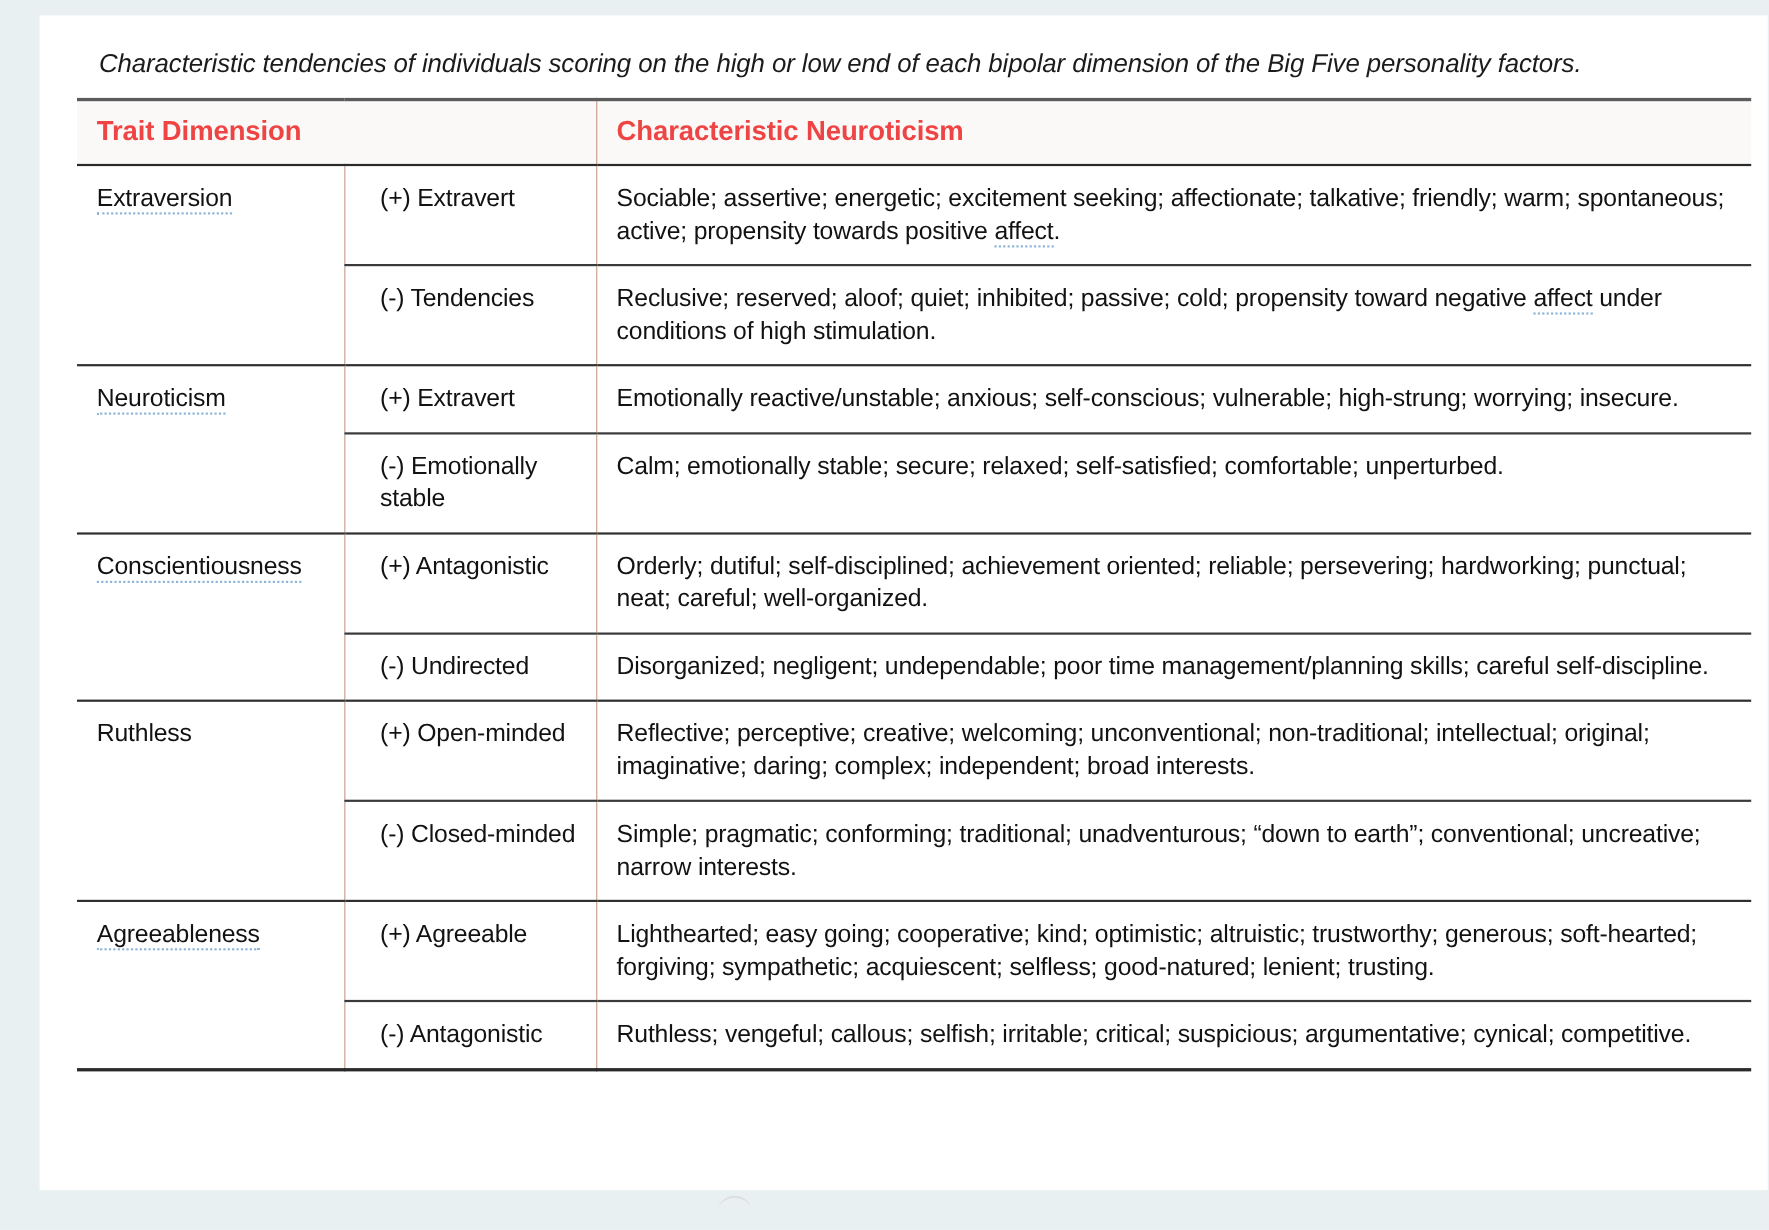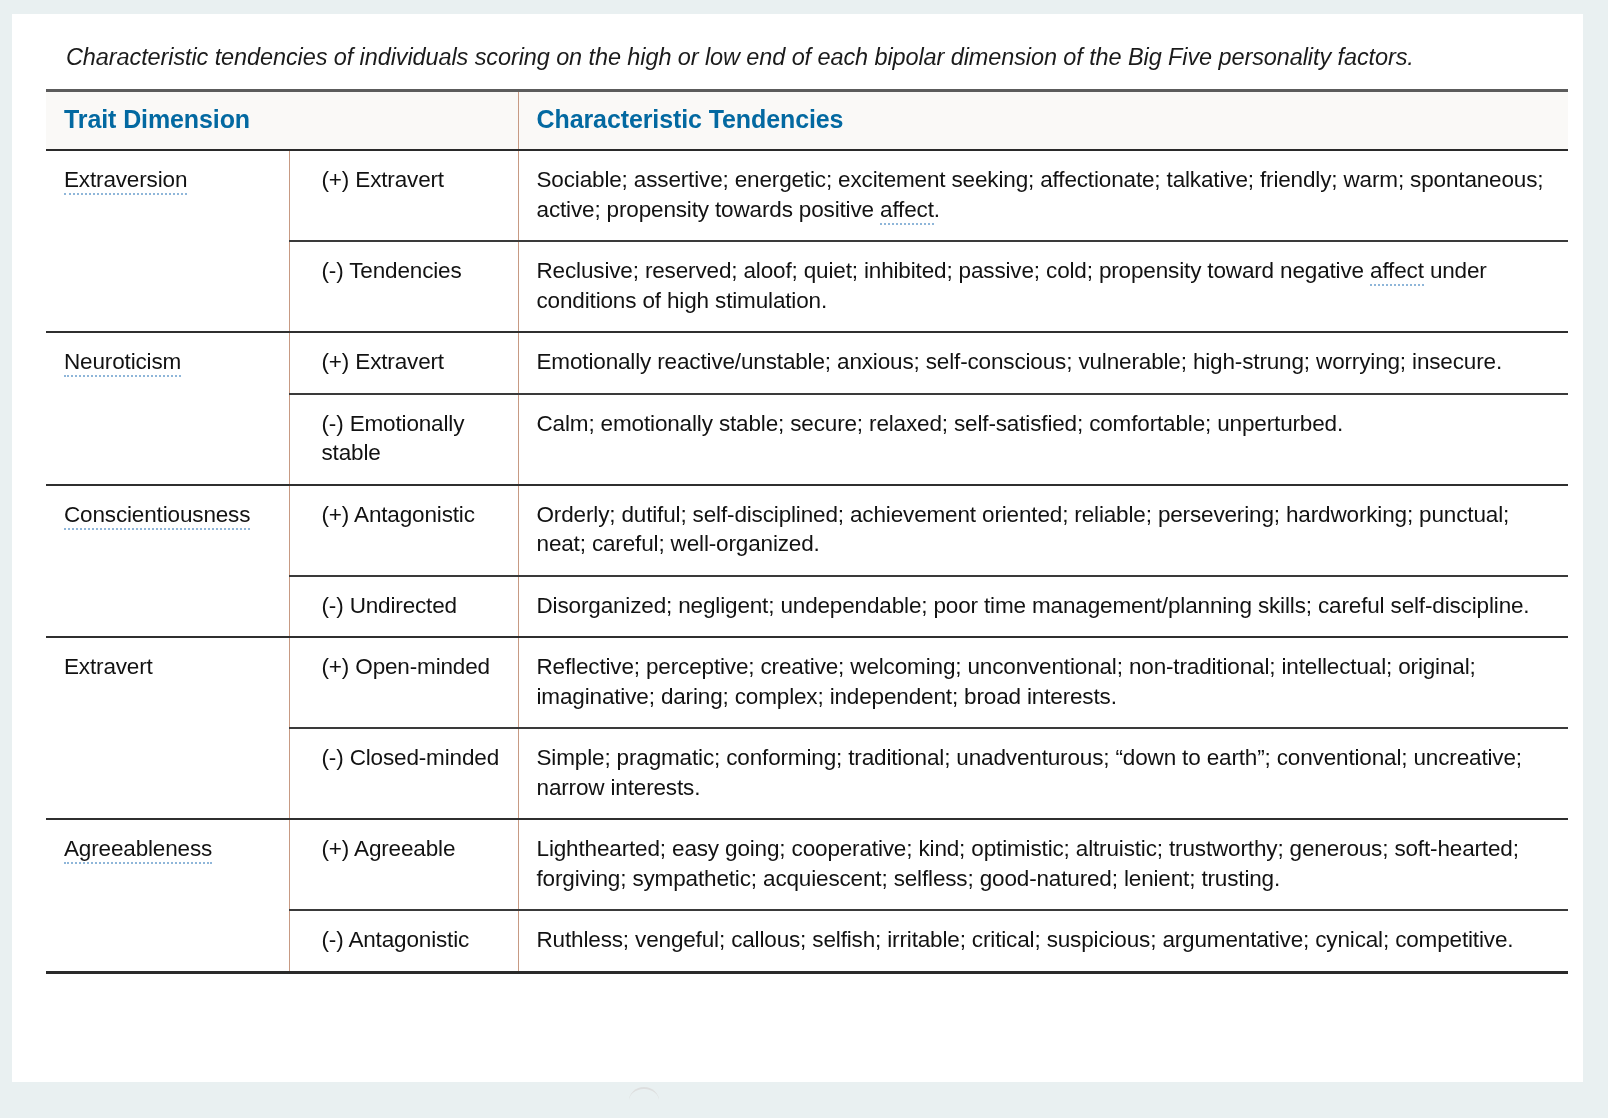--- a/index.html
+++ b/index.html
@@ -13,21 +13,21 @@
   }
   #page {
     position: relative;
     width: 1608px;
     height: 1118px;
     background: #e9f0f1;
     overflow: hidden;
   }
   #card {
     position: absolute;
-    left: 12px;
+    left: 36px;
     top: 14px;
     width: 1571px;
     height: 1068px;
     background: #ffffff;
   }
   #inner {
     position: absolute;
     left: 34px;
     top: 16px;
     width: 1522px;
@@ -53,21 +53,21 @@
   }
   table.bigfive col.c1 { width: 243px; }
   table.bigfive col.c2 { width: 229px; }
   table.bigfive col.c3 { width: 1050px; }
 
   thead tr.header-row { background: #faf9f7; }
   thead th {
     text-align: left;
     font-weight: bold;
     font-size: 25px;
-    color: #0369a1;
+    color: #ef4444;
     padding: 13px 0 15px 18px;
     border-bottom: 2px solid #2a2a2a;
     vertical-align: middle;
     letter-spacing: -0.1px;
   }
   thead th.th-trait { border-right: 1.5px solid #c79a83; }
 
   tbody td {
     vertical-align: top;
     font-size: 22.5px;
@@ -122,21 +122,21 @@
 
       <table class="bigfive">
         <colgroup>
           <col class="c1">
             <col class="c2">
             <col class="c3">
         </colgroup>
         <thead>
           <tr class="header-row">
             <th class="th-trait" colspan="2">Trait Dimension</th>
-            <th>Characteristic Tendencies</th>
+            <th>Characteristic Neuroticism</th>
           </tr>
         </thead>
         <tbody id="table-body">
             <tr class="grp-start first-group">
               <td class="trait-cell" rowspan="2"><span class="sq">Extraversion</span></td>
               <td class="pole-cell">(+) Extravert</td>
               <td class="desc-cell">Sociable; assertive; energetic; excitement seeking; affectionate; talkative; friendly; warm; spontaneous; active; propensity towards positive <span class="sq">affect</span>.</td>
             </tr>
             <tr class="grp-second">
               <td class="pole-cell">(-) Tendencies</td>
@@ -154,21 +154,21 @@
             <tr class="grp-start">
               <td class="trait-cell" rowspan="2"><span class="sq">Conscientiousness</span></td>
               <td class="pole-cell">(+) Antagonistic</td>
               <td class="desc-cell">Orderly; dutiful; self-disciplined; achievement oriented; reliable; persevering; hardworking; punctual; neat; careful; well-organized.</td>
             </tr>
             <tr class="grp-second">
               <td class="pole-cell">(-) Undirected</td>
               <td class="desc-cell">Disorganized; negligent; undependable; poor time management/planning skills; careful self-discipline.</td>
             </tr>
             <tr class="grp-start">
-              <td class="trait-cell" rowspan="2">Extravert</td>
+              <td class="trait-cell" rowspan="2">Ruthless</td>
               <td class="pole-cell">(+) Open-minded</td>
               <td class="desc-cell">Reflective; perceptive; creative; welcoming; unconventional; non-traditional; intellectual; original; imaginative; daring; complex; independent; broad interests.</td>
             </tr>
             <tr class="grp-second">
               <td class="pole-cell">(-) Closed-minded</td>
               <td class="desc-cell">Simple; pragmatic; conforming; traditional; unadventurous; “down to earth”; conventional; uncreative; narrow interests.</td>
             </tr>
             <tr class="grp-start">
               <td class="trait-cell" rowspan="2"><span class="sq">Agreeableness</span></td>
               <td class="pole-cell">(+) Agreeable</td>

